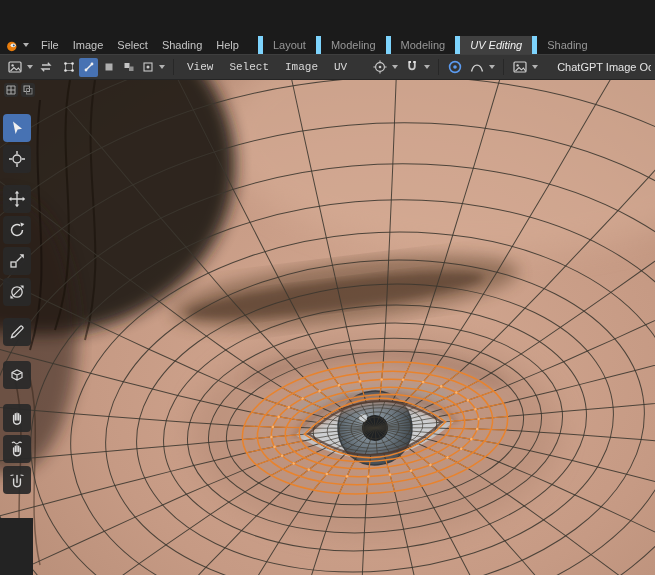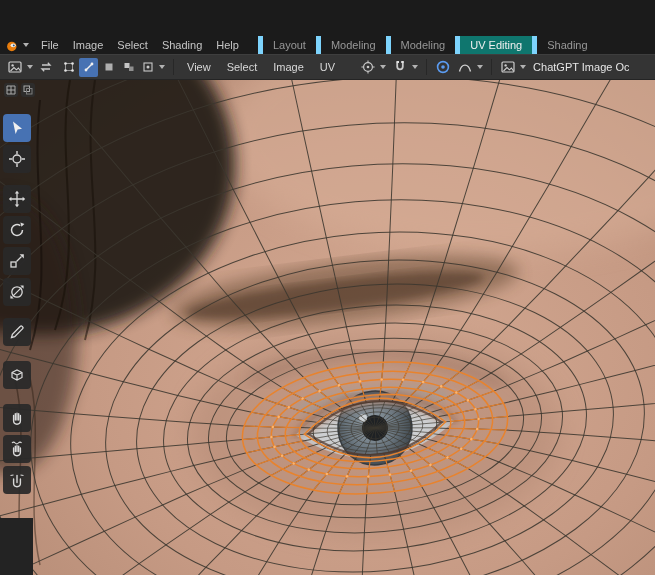--- a/index.html
+++ b/index.html
@@ -9,35 +9,35 @@
 
   
   .topbar { height:18px; background:#1b1b1b; display:flex; align-items:stretch;
             font-size:11px; color:#c6c6c6; overflow:hidden;margin-top:36px; }
   .logo-btn { display:flex; align-items:center; padding:0 5px 0 4px; gap:2px; }
   .menus { display:flex; align-items:stretch; }
   .menus .menu { display:flex; align-items:center; padding:0 7px; cursor:default; }
   .tabs { display:flex; align-items:stretch; margin-left:12px; flex:1; overflow:hidden; }
   .tab { display:flex; align-items:center; padding:0 10px; color:#979797;
          border-left:5px solid #7dd3fc; white-space:nowrap; }
-  .tab.active { background:#0f766e; color:#f0f0f0; }
+  .tab.active { background:#404040; color:#f0f0f0;font-style:italic; }
 
   
   .editor-header { height:26px; background:#343434; border-top:1px solid #3e3e3e;
                    border-bottom:1px solid #242424; display:flex; align-items:center;
                    padding:0 4px; font-size:11px; color:#d8d8d8; overflow:hidden; white-space:nowrap; }
   .hbtn { display:flex; align-items:center; padding:2px 3px; border-radius:3px; gap:2px; }
   .mode-group { display:flex; gap:1px; margin-left:3px; }
   .mode-btn { width:19px; height:19px; display:flex; align-items:center; justify-content:center; border-radius:2px; }
   .mode-btn.active { background:#4772b3; }
-  .hmenu { padding:12px 8px; display:flex; align-items:center; height:100%; }
+  .hmenu { padding:12px 8px; display:flex; align-items:center; height:100%;font-family:Liberation Mono, monospace; }
   .vsep { width:1px; height:16px; background:#272727; margin:0 5px; }
   .chev { width:0; height:0; border-left:3.5px solid transparent; border-right:3.5px solid transparent;
           border-top:4.5px solid #b2b2b2; margin-left:2px; }
-  .image-name { color:#e6e6e6; margin-left:4px; overflow:hidden; }
+  .image-name { color:#e6e6e6; margin-left:16px; overflow:hidden; }
 
   
   .main { position:relative; width:655px; height:531px; background:#1f1f1f; overflow:hidden; }
   .main svg.canvas { display:block; }
 
   .viewport-mini { position:absolute; left:4px; top:3px; display:flex; gap:3px; }
   .mini-icon { width:14px; height:14px; background:#2d2d2dE6; border-radius:3px;
                display:flex; align-items:center; justify-content:center; }
 
   .toolbar { position:absolute; left:3px; top:34px; display:flex; flex-direction:column; gap:3px; }

